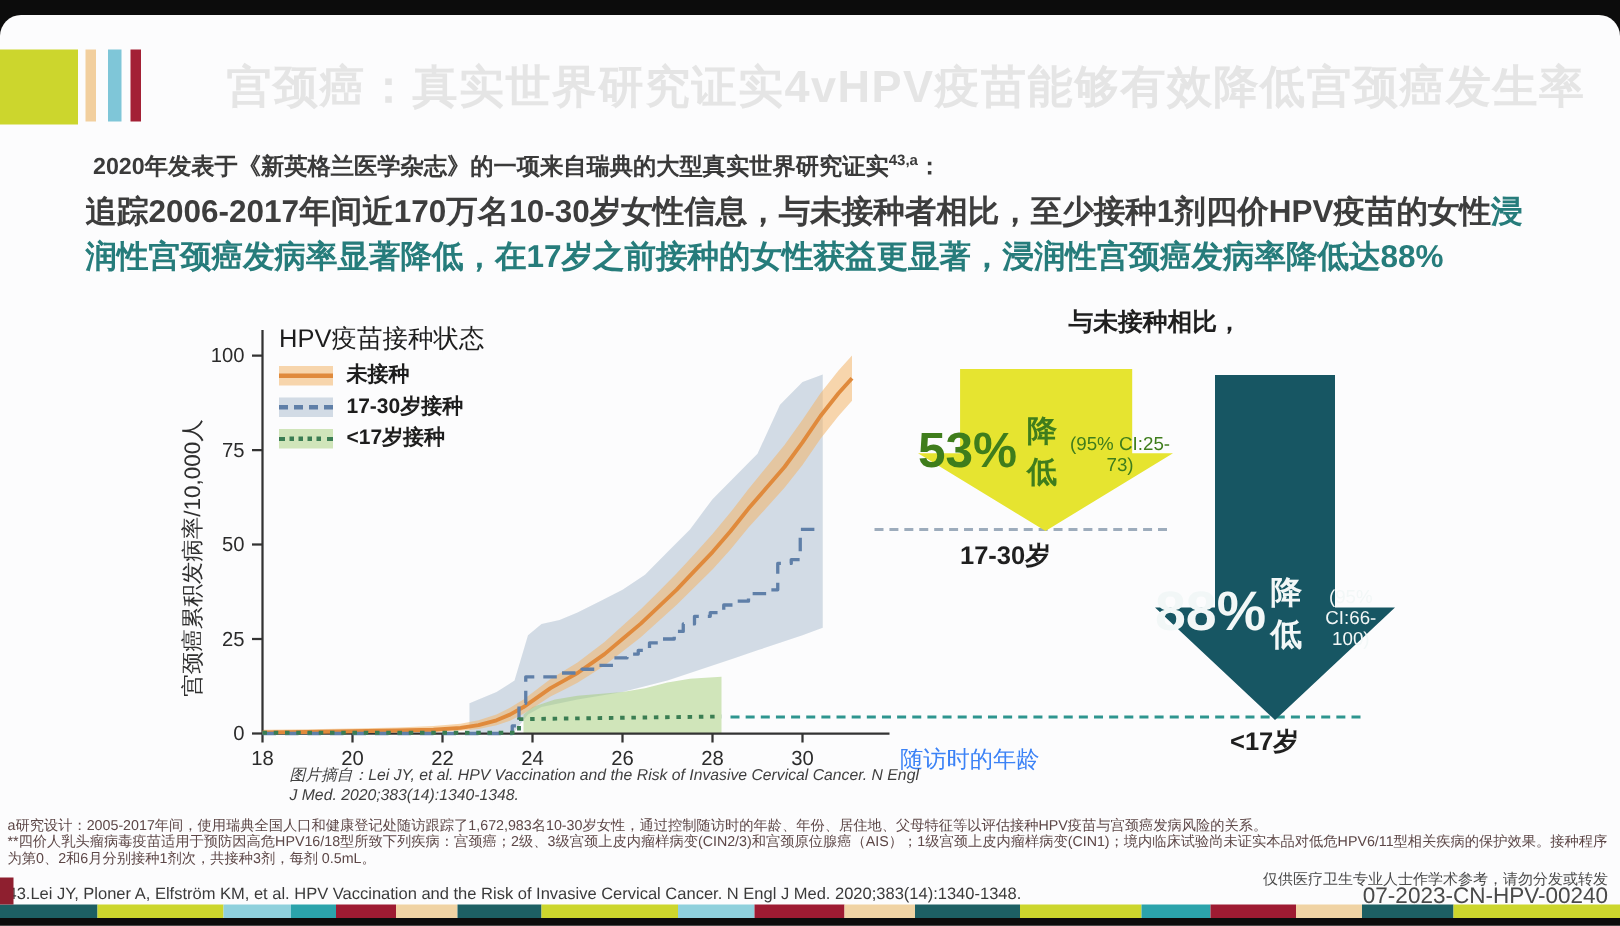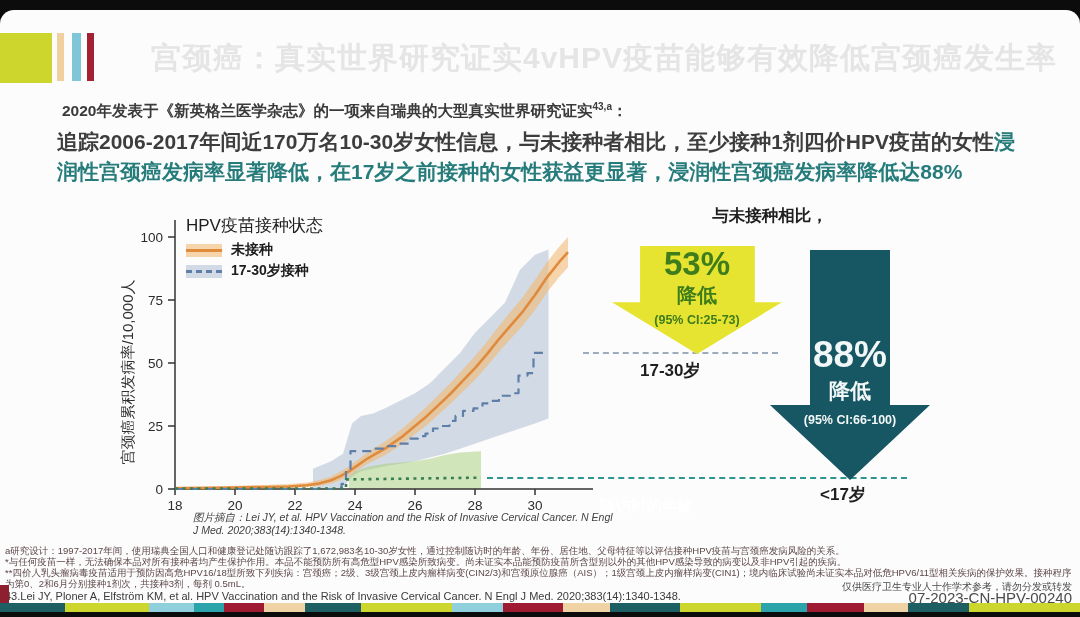--- a/index.html
+++ b/index.html
@@ -14,21 +14,21 @@
   .slide-title{position:absolute;left:110px;top:38px;font-size:30px;font-weight:800;letter-spacing:1px;white-space:nowrap;}
   .intro{position:absolute;left:62px;top:101px;font-size:15.5px;color:#3a3a3a;font-weight:bold;}
   .intro sup{font-size:10px;}
   .body-par{position:absolute;left:57px;top:127px;width:972px;font-size:21px;line-height:30px;font-weight:700;}
   .body-normal{color:#3d3d3d;}
   .body-highlight{font-weight:800;}
   
   #chart-svg{position:absolute;left:88px;top:208px;}
   .ylabel{position:absolute;left:-12px;top:363px;width:280px;height:18px;text-align:center;
     font-size:15px;color:#2f2f2f;transform:rotate(-90deg);}
-  .xlabel{position:absolute;left:600px;top:496px;font-size:15.5px;font-weight:700;color:#ffffff;}
+  .xlabel{position:absolute;left:600px;top:496px;font-size:15.5px;font-weight:400;color:#3b82f6;}
   .legend{position:absolute;left:186px;top:214px;}
   .legend-title{font-size:17px;font-weight:400;color:#1d1d1d;margin-bottom:4px;}
   .legend-entry{display:flex;align-items:center;gap:9px;margin-top:3px;}
   .swatch{width:36px;height:13px;position:relative;display:inline-block;}
   .swatch-line{position:absolute;left:0;right:0;top:5px;height:0;}
   .legend-label{font-size:14px;font-weight:600;color:#1d1d1d;}
   .ext-line{position:absolute;height:0;}
   #ext-0{left:583px;width:195px;}
   #ext-1{left:487px;width:420px;}
   .group-label{position:absolute;font-size:17px;font-weight:700;color:#1f1f1f;}
@@ -37,30 +37,30 @@
   .caption{position:absolute;left:193px;top:511px;width:420px;font-size:10.5px;font-style:italic;color:#3f3f3f;line-height:13px;}
   
   .comp-header{position:absolute;left:555px;top:206px;width:430px;text-align:center;
     font-size:16.5px;font-weight:800;color:#1f1f1f;line-height:19px;}
   .big-arrow{position:absolute;}
   .arrow-shape{position:absolute;left:0;top:0;right:0;bottom:0;}
   #arrow-0{left:612px;top:246px;width:170px;height:108px;}
   #arrow-1{left:770px;top:250px;width:160px;height:230px;}
   #arrow-0 .arrow-shape{clip-path:polygon(16.5% 0,84% 0,84% 52%,100% 52%,50% 100%,0 52%,16.5% 52%);}
   #arrow-1 .arrow-shape{clip-path:polygon(25% 0,75% 0,75% 67.4%,100% 67.4%,50% 100%,0 67.4%,25% 67.4%);}
-  .arrow-text{position:absolute;left:0;top:0;right:0;bottom:0;display:flex;flex-direction:column;align-items:center;text-align:center;}
+  .arrow-text{position:absolute;left:0;top:0;right:0;bottom:0;display:flex;align-items:center;text-align:center;}
   #arrow-0 .arrow-text{padding-top:1px;}
   #arrow-1 .arrow-text{padding-top:86px;}
   .arrow-value{font-weight:800;line-height:1.05;}
   #arrow-0 .arrow-value{font-size:33px;}
   #arrow-1 .arrow-value{font-size:37px;}
   .arrow-word{font-weight:800;}
   #arrow-0 .arrow-word{font-size:20px;}
   #arrow-1 .arrow-word{font-size:21px;margin-top:2px;}
-  .arrow-ci{font-size:12.5px;font-weight:700;margin-top:4px;}
+  .arrow-ci{font-size:12.5px;font-weight:400;margin-top:4px;}
   #arrow-1 .arrow-ci{margin-top:8px;}
   
   .footnotes{position:absolute;left:5px;top:545px;width:1072px;font-size:9.5px;line-height:11px;color:#5d4747;}
   .reference{position:absolute;left:5px;top:590px;font-size:11px;color:#3a3a3a;}
   .disclaimer{position:absolute;right:8px;top:581px;text-align:right;color:#4a4a4a;}
   .disclaimer-line1{font-size:10px;line-height:11px;}
   .disclaimer-line2{font-size:15px;line-height:12px;}
   
   #footer-stripe{position:absolute;left:0;top:603px;width:1080px;height:9px;display:flex;}
   .corner-red{position:absolute;left:0;top:585px;width:9px;height:18px;background:#8e1f2f;}
@@ -127,20 +127,26 @@
         <span class="swatch-line" style="border-top: 3px solid rgb(224, 138, 60);"></span>
       </span>
     <span class="legend-label">未接种</span>
   </div>
   <div class="legend-entry">
     <span class="swatch" style="background: rgba(148, 169, 193, 0.4);">
         <span class="swatch-line" style="border-top: 3px dashed rgb(95, 127, 168);"></span>
       </span>
     <span class="legend-label">17-30岁接种</span>
   </div>
+  <div class="legend-entry">
+    <span class="swatch" style="background: rgba(164, 205, 120, 0.5);">
+        <span class="swatch-line" style="border-top: 3px dotted rgb(58, 125, 82);"></span>
+      </span>
+    <span class="legend-label">&lt;17岁接种</span>
+  </div>
 </div>
 
 <div class="ext-line" id="ext-0" style="top: 351.92px; border-top: 2px dashed rgb(157, 172, 188);"></div>
 <div class="ext-line" id="ext-1" style="top: 476.66px; border-top: 2px dashed rgb(46, 149, 143);"></div>
 <div class="group-label" id="group-0">17-30岁</div>
 <div class="group-label" id="group-1">&lt;17岁</div>
 
 <div class="caption">图片摘自：Lei JY, et al. HPV Vaccination and the Risk of Invasive Cervical Cancer. N Engl J Med. 2020;383(14):1340-1348.</div>
 
 <div class="comp-header">
@@ -159,22 +165,21 @@
 <div class="big-arrow" id="arrow-1">
   <div class="arrow-shape" style="background: rgb(23, 86, 99);"></div>
   <div class="arrow-text" style="color: rgb(242, 247, 247);">
     <div class="arrow-value">88%</div>
     <div class="arrow-word">降低</div>
     <div class="arrow-ci">(95% CI:66-100)</div>
   </div>
 </div>
 
 <div class="footnotes">
-  <div>a研究设计：1997-2017年间，使用瑞典全国人口和健康登记处随访跟踪了1,672,983名10-30岁女性，通过控制随访时的年龄、年份、居住地、父母特征等以评估接种HPV疫苗与宫颈癌发病风险的关系。</div>
-  <div>*与任何疫苗一样，无法确保本品对所有接种者均产生保护作用。本品不能预防所有高危型HPV感染所致病变。尚未证实本品能预防疫苗所含型别以外的其他HPV感染导致的病变以及非HPV引起的疾病。</div>
+  <div>a研究设计：2005-2017年间，使用瑞典全国人口和健康登记处随访跟踪了1,672,983名10-30岁女性，通过控制随访时的年龄、年份、居住地、父母特征等以评估接种HPV疫苗与宫颈癌发病风险的关系。</div>
   <div>**四价人乳头瘤病毒疫苗适用于预防因高危HPV16/18型所致下列疾病：宫颈癌；2级、3级宫颈上皮内瘤样病变(CIN2/3)和宫颈原位腺癌（AIS）；1级宫颈上皮内瘤样病变(CIN1)；境内临床试验尚未证实本品对低危HPV6/11型相关疾病的保护效果。接种程序为第0、2和6月分别接种1剂次，共接种3剂，每剂 0.5mL。</div>
 </div>
 <div class="reference">43.Lei JY, Ploner A, Elfström KM, et al. HPV Vaccination and the Risk of Invasive Cervical Cancer. N Engl J Med. 2020;383(14):1340-1348.</div>
 <div class="disclaimer">
   <div class="disclaimer-line1">仅供医疗卫生专业人士作学术参考，请勿分发或转发</div>
   <div class="disclaimer-line2">07-2023-CN-HPV-00240</div>
 </div>
 
 <div id="footer-stripe">
     <div style="flex: 64 0 0px; background: rgb(29, 95, 99);"></div>

